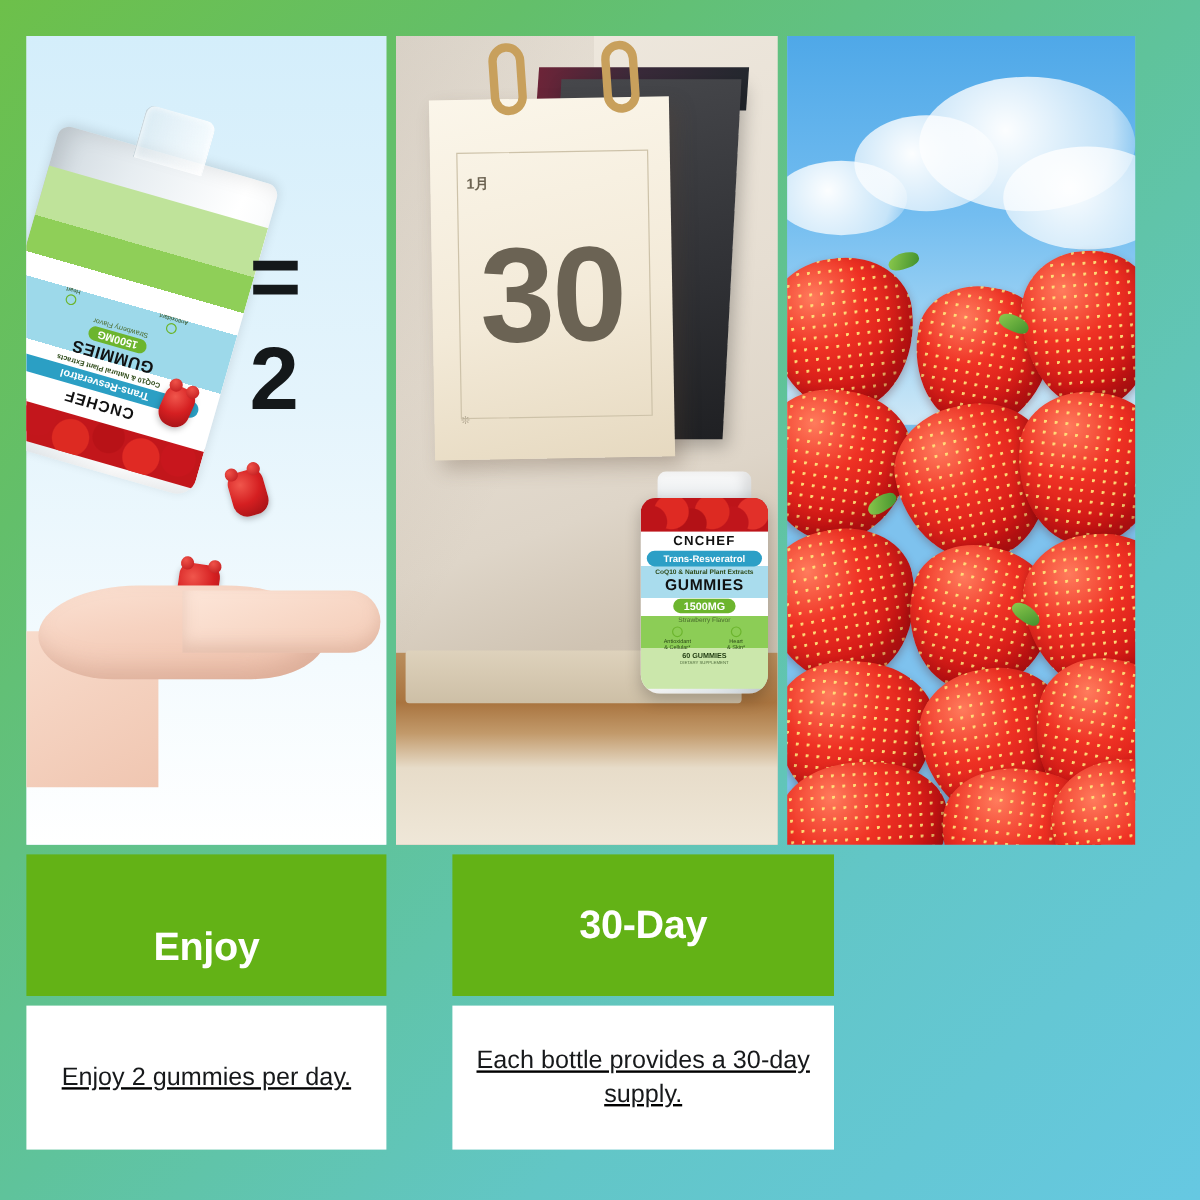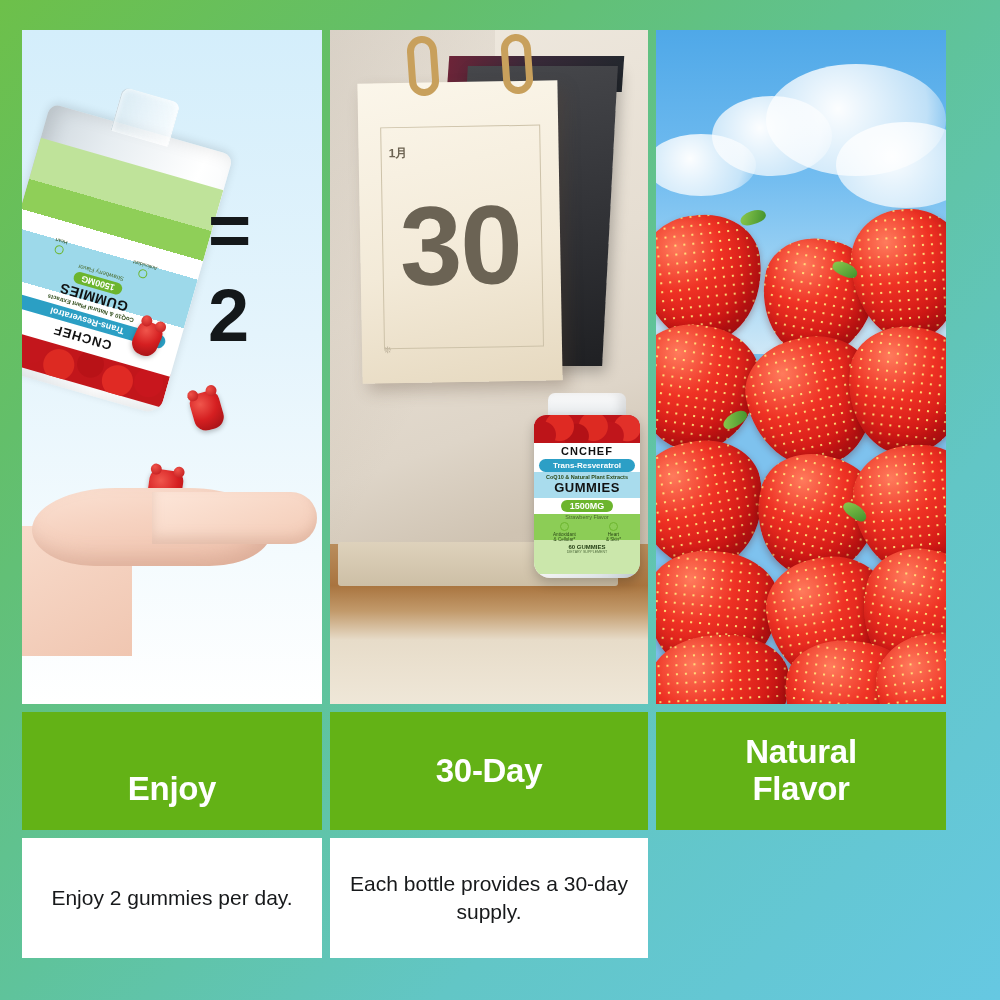--- a/index.html
+++ b/index.html
@@ -257,28 +257,28 @@
   
   .divider-row { height:8px; }
   .headline-row { height:120px; display:flex; gap:8px; }
   .headline {
     background:#63b216;
     color:#ffffff;
     display:flex; align-items:center; justify-content:center; text-align:center;
     font-size:33px; font-weight:bold; line-height:1.12;
     letter-spacing:-.3px;
   }
-  .body-row { height:122px; display:flex; gap:8px; }
+  .body-row { height:122px; display:flex; gap:8px;text-decoration:underline; }
   .bodytext {
     background:#ffffff; color:#17191b;
     display:flex; align-items:center; justify-content:center; text-align:center;
     font-size:21px; line-height:1.35; padding:0 14px;
   }
   .col-l { width:300px; flex:0 0 300px; }
-  .col-c { width:318px; flex:0 0 318px; }
+  .col-c { width:318px; flex:0 0 318px;margin-left:47px; }
   .col-r { width:290px; flex:0 0 290px; }
 </style>
 </head>
 <body>
 
 <div class="frame">
 
   <div class="image-row">
 
     <div class="panel left">
@@ -408,26 +408,20 @@
       <div>
         <br>
         <span>Enjoy</span>
       </div>
     </div>
     <div class="headline col-c">
       <div>
         <span>30-Day</span><br>
       </div>
     </div>
-    <div class="headline col-r">
-      <div>
-        <span>Natural</span><br>
-        <span>Flavor</span>
-      </div>
-    </div>
   </div>
 
   <div class="divider-row"></div>
 
   <div class="body-row">
     <div class="bodytext col-l">Enjoy 2 gummies per day.</div>
     <div class="bodytext col-c">Each bottle provides a 30-day supply.</div>
   </div>
 
 </div>

